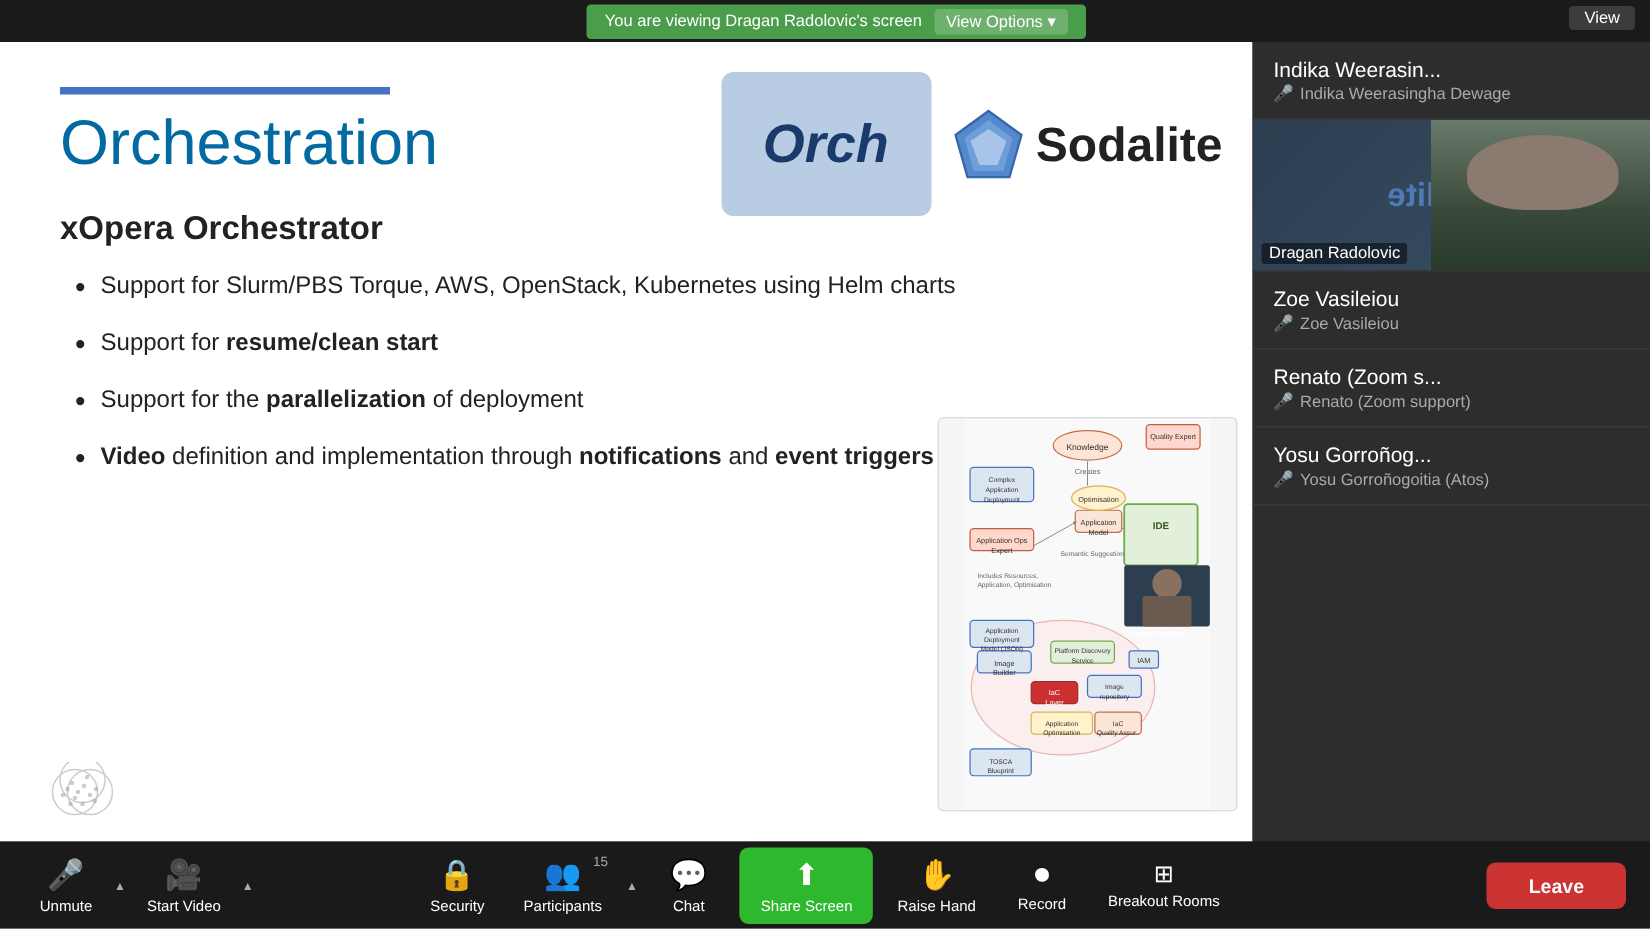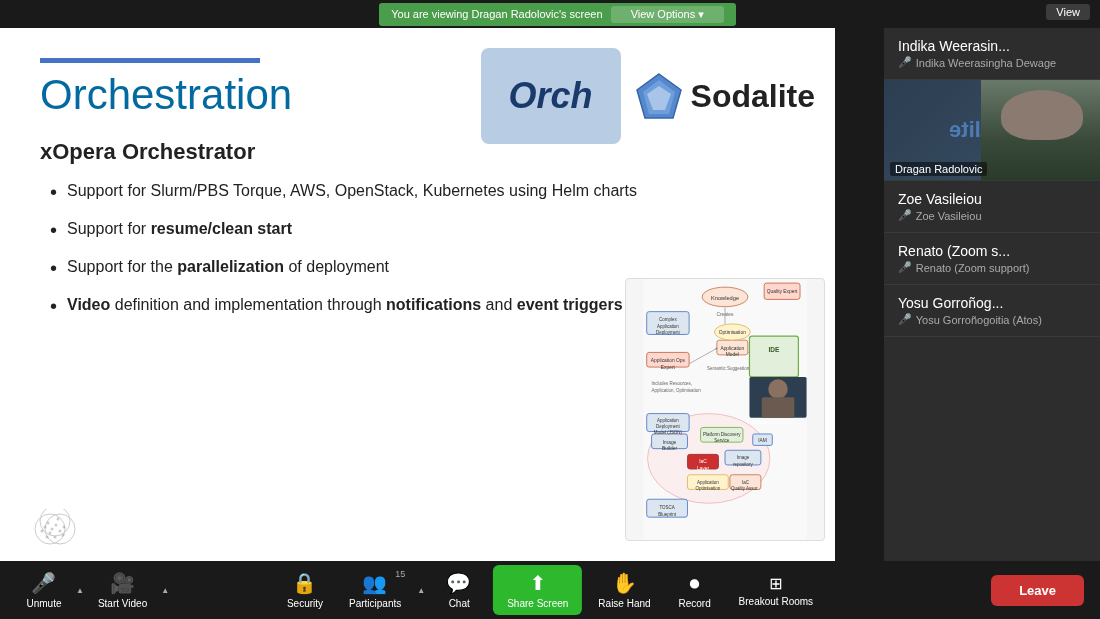--- a/index.html
+++ b/index.html
@@ -33,21 +33,21 @@
       border-radius: 3px;
       display: flex;
       align-items: center;
       gap: 8px;
     }
     .view-options-btn {
       background: rgba(255,255,255,0.2);
       border: none;
       color: white;
       font-size: 11px;
-      padding: 2px 20px;
+      padding: 2px 8px;
       border-radius: 3px;
       cursor: pointer;
     }
     .top-right-controls {
       position: absolute;
       right: 10px;
       top: 4px;
       display: flex;
       gap: 6px;
       align-items: center;
@@ -186,21 +186,21 @@
       border-radius: 4px;
       overflow: hidden;
       position: relative;
     }
 
     
     .sidebar {
       position: absolute;
       top: 28px;
       right: 0;
-      width: 216px;
+      width: 265px;
       bottom: 58px;
       background: #2d2d2d;
       display: flex;
       flex-direction: column;
       overflow: hidden;
     }
 
     .participant-card {
       padding: 10px 14px;
       border-bottom: 1px solid #3a3a3a;

